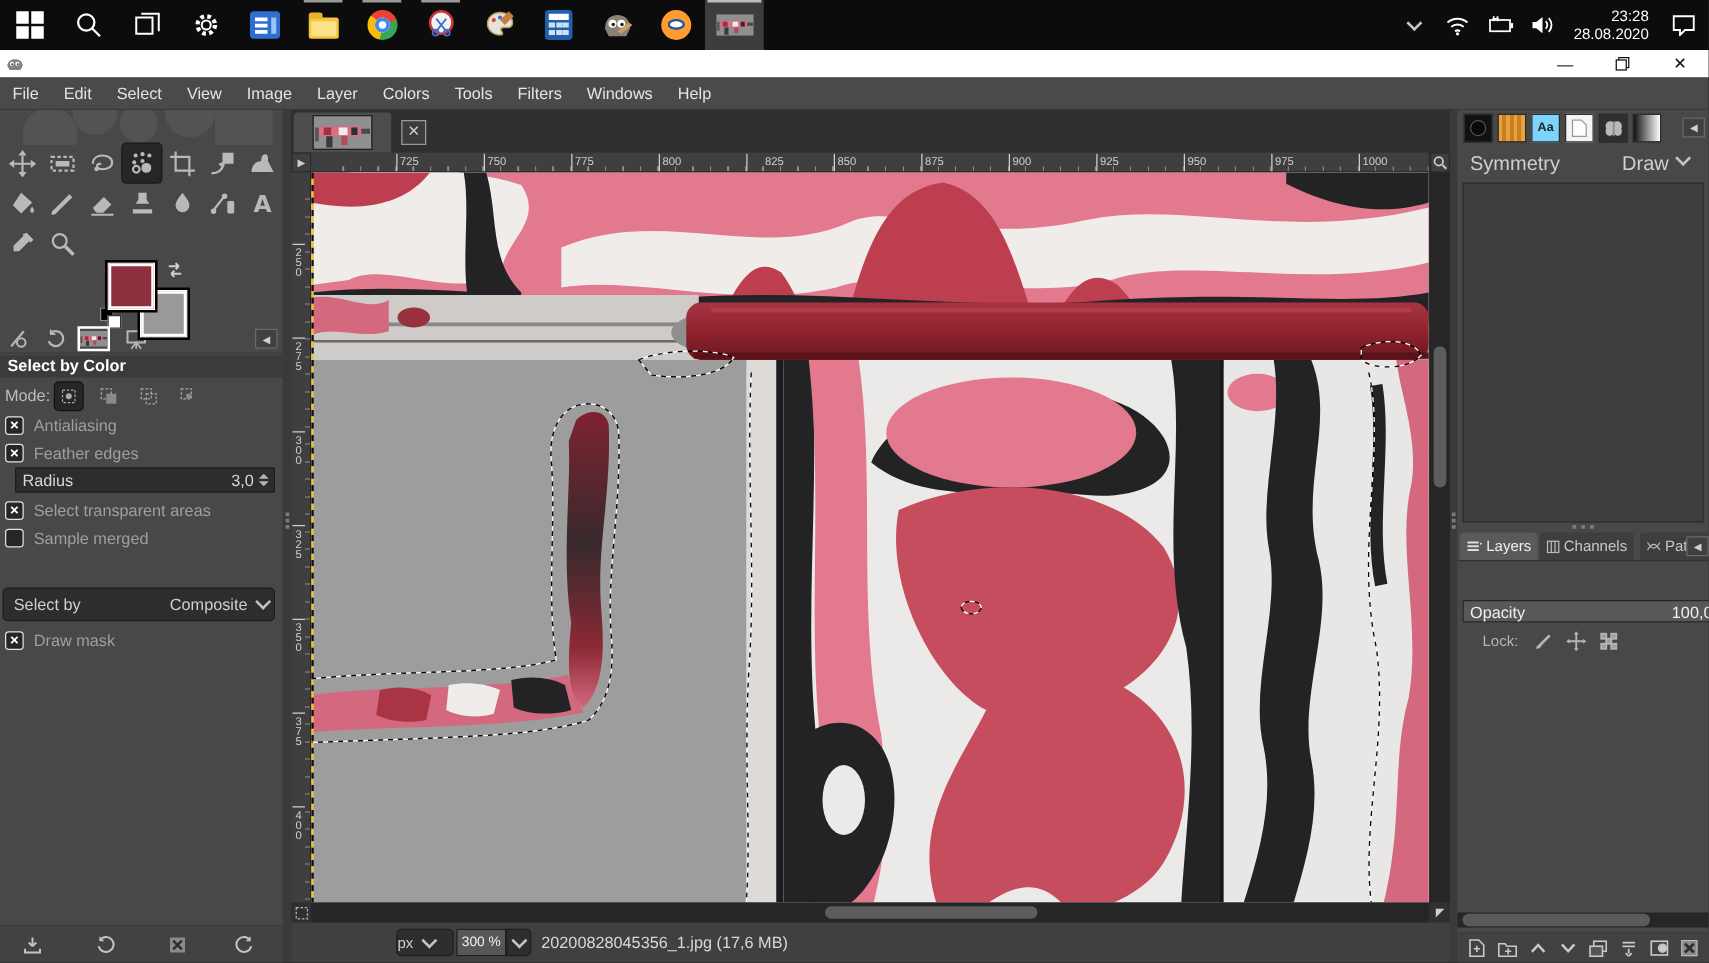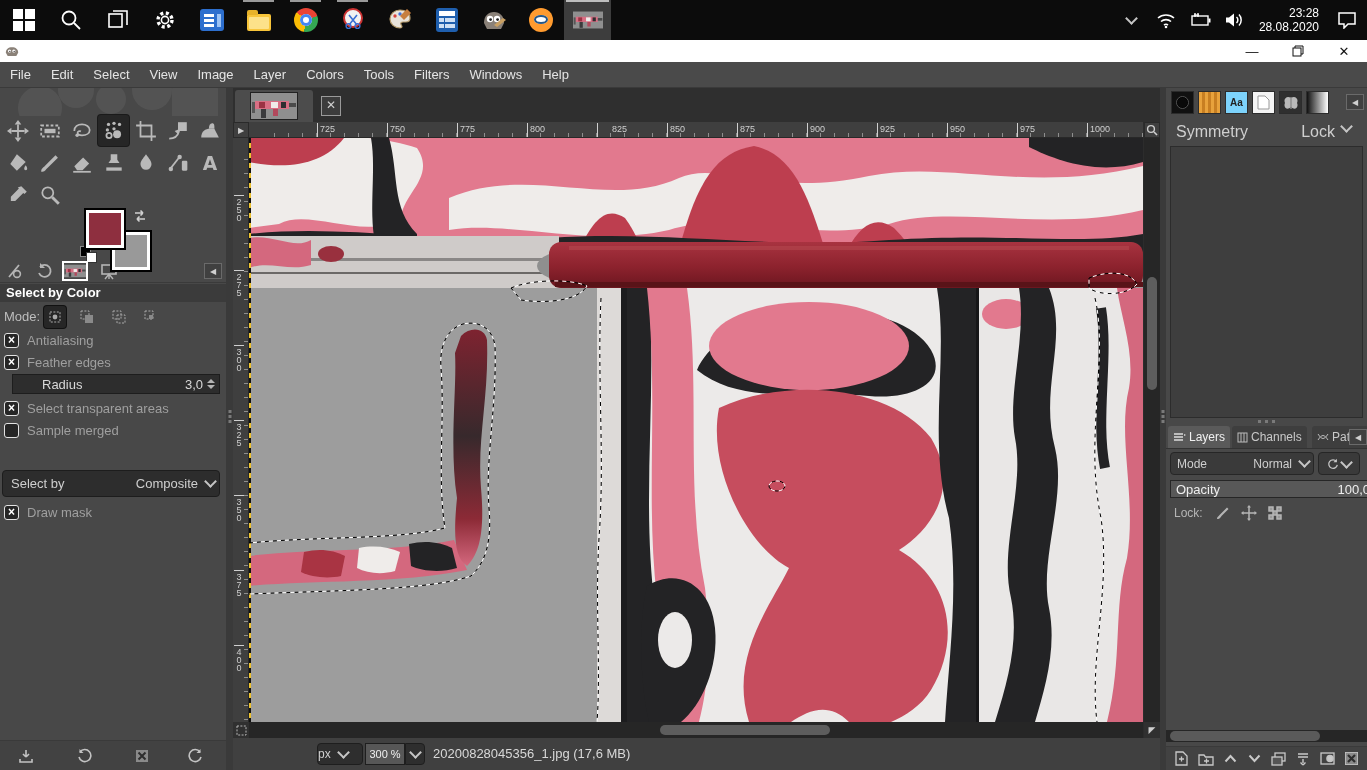--- a/index.html
+++ b/index.html
@@ -502,21 +502,21 @@
 
       <div class="chkrow" style="top:244px">
         <span class="chk checked"></span>
         <span>Antialiasing</span>
       </div>
       <div class="chkrow" style="top:266px">
         <span class="chk checked"></span>
         <span>Feather edges</span>
       </div>
 
-      <div class="slider" style="left:12px;top:286px;width:208px;padding-left:24px;">
+      <div class="slider" style="left:12px;top:286px;width:208px;">
         <span class="sl-lbl">Radius</span>
         <span class="sl-val">3,0</span>
         <span class="spin">
             <i class="up"></i>
             <i class="dn"></i>
           </span>
       </div>
 
       <div class="chkrow" style="top:312px">
         <span class="chk checked"></span>
@@ -772,21 +772,21 @@
               <path d="M8 2 C4 -1 0 3 2 7 C0 11 4 15 8 11 C12 15 16 11 14 7 C16 3 12 -1 8 2 Z" fill="#b9b9b9"></path>
               <rect x="7.3" y="1" width="1.4" height="12" fill="#8a8a8a"></rect>
             </svg>
           </div>
         <div class="rtile" style="left:140px;background:linear-gradient(90deg,#111,#fff);"></div>
         <div class="collapse-btn" style="left:180px;top:4px;">◀</div>
       </div>
 
       <div class="symrow">
         <span style="position:absolute;left:10px;top:5px;">Symmetry</span>
-        <span style="position:absolute;right:32px;top:5px;">Lock</span>
+        <span style="position:absolute;right:32px;top:5px;">Draw</span>
         <span class="chev" style="position:absolute;right:12px;top:8px;"></span>
       </div>
 
       <div class="rempty"></div>
 
       <div class="rdots">
           <i></i>
           <i></i>
           <i></i>
         </div>
@@ -808,46 +808,32 @@
         </div>
         <div class="rtab" style="left:146px;">
           <svg width="12" height="10" viewBox="0 0 12 10">
               <path d="M1 2 C5 8 7 8 11 2 M1 8 C5 2 7 2 11 8" stroke="#bbb" fill="none"></path>
             </svg>
           <span>Paths</span>
         </div>
         <div class="collapse-btn" style="left:183px;top:3px;">◀</div>
       </div>
 
-      <div class="moderow">
-        <div class="modebox">
-          <span style="margin-left:6px;flex:1">Mode</span>
-          <span>Normal</span>
-          <span class="chev"></span>
-        </div>
-        <div class="modereset">
-          <svg width="12" height="12" viewBox="0 0 14 14">
-              <path d="M11 4a5 5 0 1 0 1 4" stroke="#c5c5c5" fill="none" stroke-width="1.5"></path>
-              <path d="M11.5 1v4h-4z" fill="#c5c5c5"></path>
-            </svg>
-          <span class="chev" style="margin:-3px 0 0 0"></span>
-        </div>
-      </div>
 
       <div class="opacityrow">
         <span style="margin-left:5px;flex:1">Opacity</span>
         <span>100,0</span>
         <span class="spin" style="margin:0 3px 0 4px">
             <i class="up"></i>
             <i class="dn"></i>
           </span>
       </div>
 
       <div class="lockrow">
-        <span style="margin-left:8px;">Lock:</span>
+        <span style="margin-left:20px;">Lock:</span>
         <svg width="16" height="16" viewBox="0 0 16 16" style="margin-left:12px">
             <path d="M2 14c0-2.5 1.5-2.5 2.5-4L12 2.5 13.5 4 7 10.5C5.5 12 5.5 14 2 14z" fill="#b5b5b5" stroke="none"></path>
           </svg>
         <svg width="16" height="16" viewBox="0 0 16 16" style="margin-left:10px">
             <path d="M8 2v12M2 8h12" stroke="#b5b5b5"></path>
             <path d="M8 0L6 2.5h4zM8 16l2-2.5H6zM0 8l2.5 2V6zM16 8l-2.5-2v4z" fill="#b5b5b5" stroke="none"></path>
           </svg>
         <svg width="16" height="16" viewBox="0 0 16 16" style="margin-left:10px">
             <rect x="2" y="2" width="4" height="4" fill="#9a9a9a"></rect>
             <rect x="10" y="2" width="4" height="4" fill="#9a9a9a"></rect>

